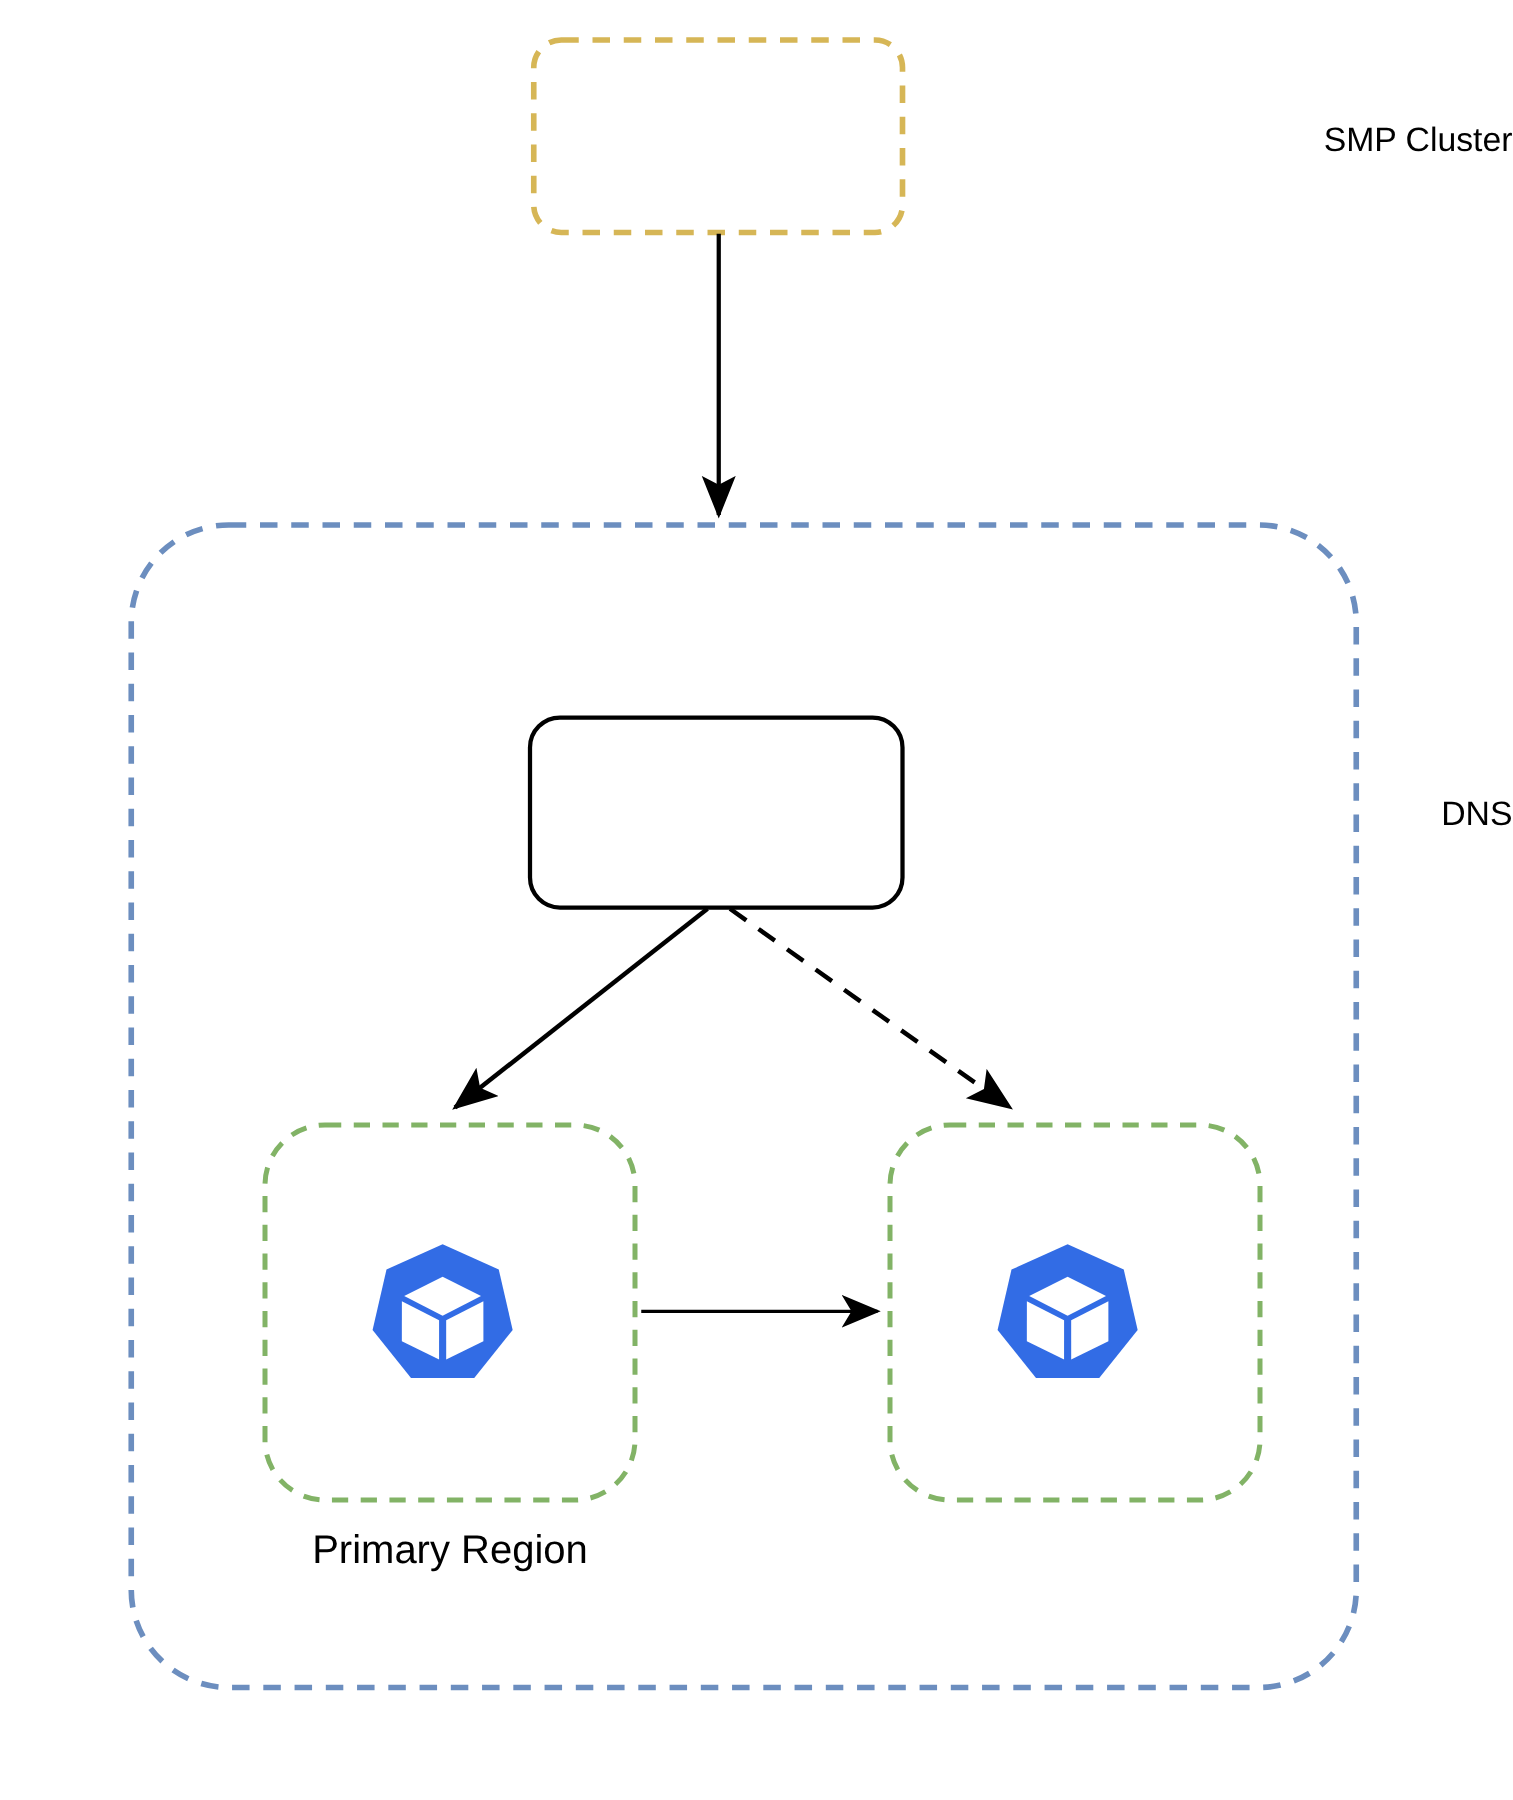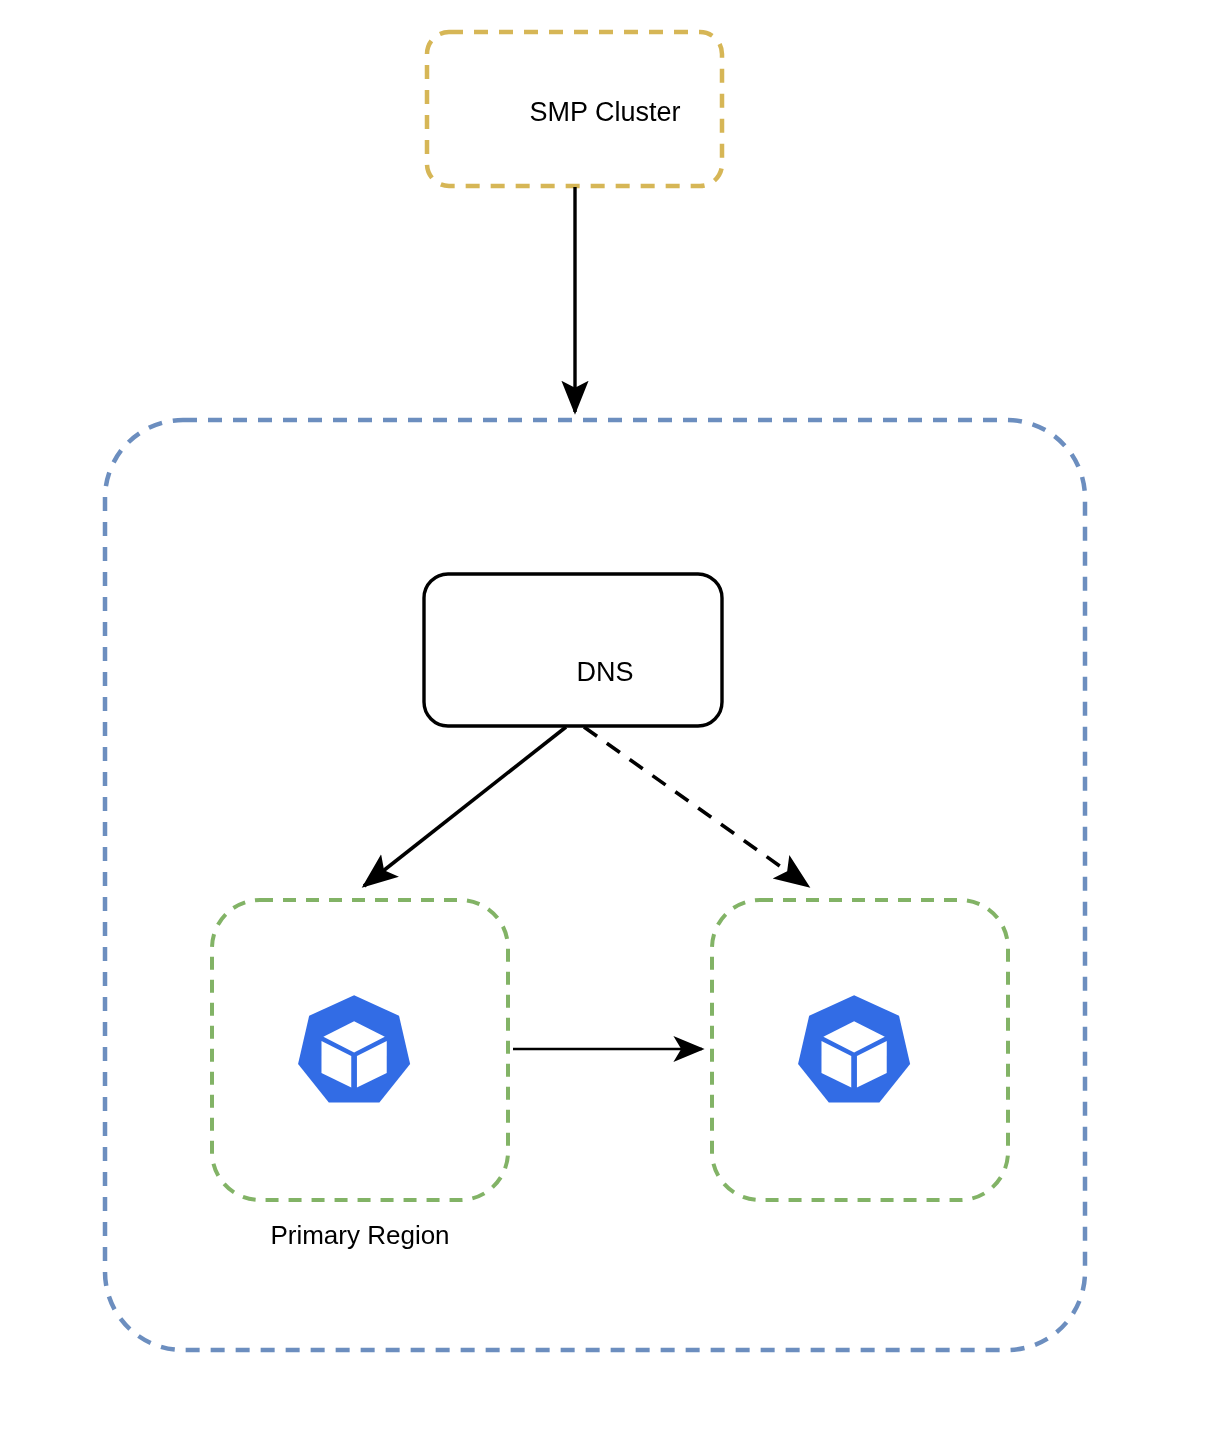--- a/index.html
+++ b/index.html
@@ -28,34 +28,34 @@
   .node-label {
     position: absolute;
     color: #000000;
     font-size: 27px;
     line-height: 1.2;
     white-space: nowrap;
     text-align: center;
   }
   .box-label {
     font-size: 27px;
+    text-align: right;
   }
   .region-caption {
-    font-size: 26px;
+    font-size: 32px;
   }
   .smp-label {
     left: 0;
     top: 96px;
     width: 1210px;
   }
   .dns-label {
     left: 0;
     top: 635px;
     width: 1210px;
-    margin-top: 21px;
   }
   .primary-caption {
     left: 212px;
     top: 1220px;
     width: 296px;
   }
   .secondary-caption {
     left: 712px;
     top: 1220px;
     width: 296px;

